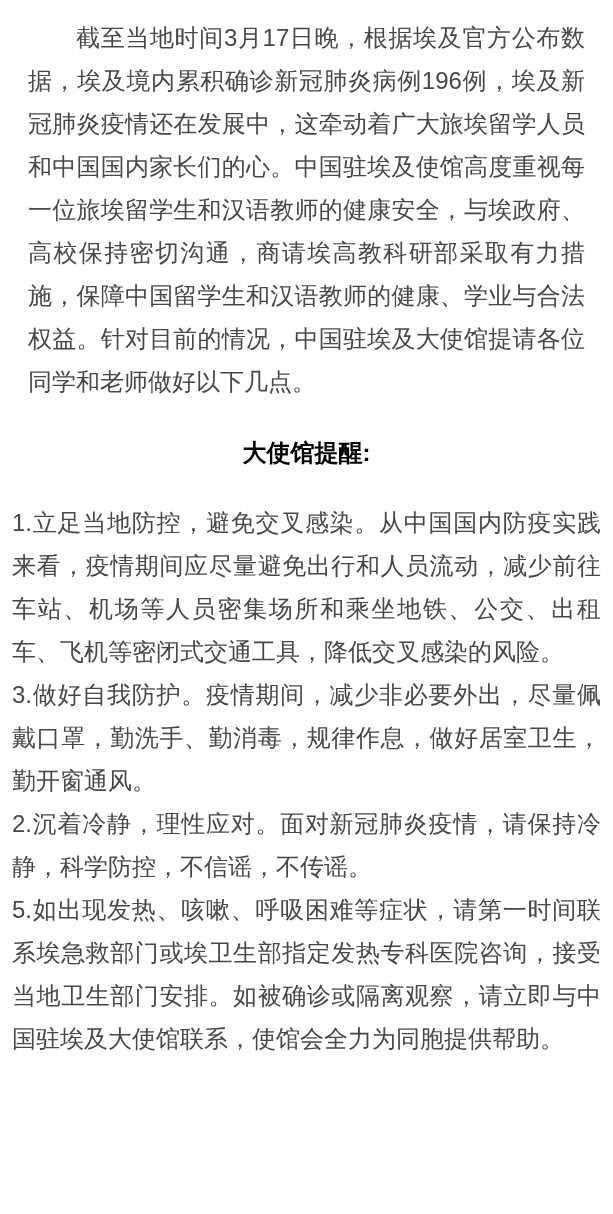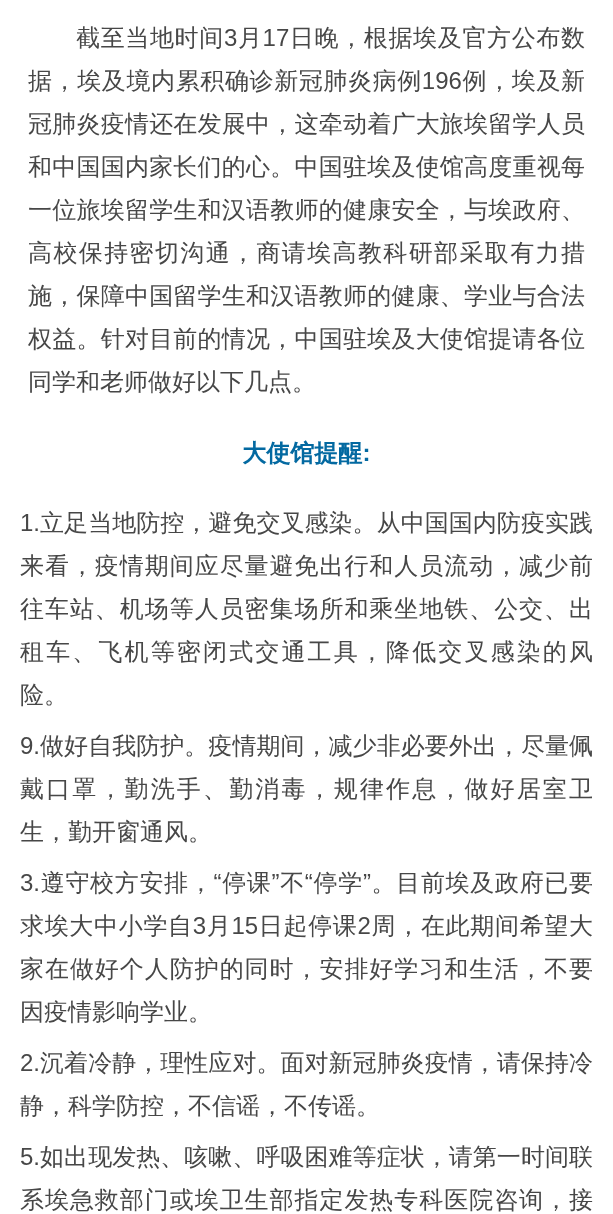--- a/index.html
+++ b/index.html
@@ -27,38 +27,37 @@
   .intro-paragraph {
     margin: 16px;
     text-indent: 2em;
   }
   .notice-heading {
     margin: 28px 0 27px 0;
     text-align: center;
     font-size: 24px;
     line-height: 43px;
     font-weight: bold;
-    color: #0369a1;
+    color: #000000;
   }
   .advice-item {
-    margin: 8px;
+    margin: 0;
   }
 </style>
 </head>
 <body>
 
 <div class="article">
 
   <p class="intro-paragraph">截至当地时间3月17日晚，根据埃及官方公布数据，埃及境内累积确诊新冠肺炎病例196例，埃及新冠肺炎疫情还在发展中，这牵动着广大旅埃留学人员和中国国内家长们的心。中国驻埃及使馆高度重视每一位旅埃留学生和汉语教师的健康安全，与埃政府、高校保持密切沟通，商请埃高教科研部采取有力措施，保障中国留学生和汉语教师的健康、学业与合法权益。针对目前的情况，中国驻埃及大使馆提请各位同学和老师做好以下几点。</p>
 
   <h2 class="notice-heading">大使馆提醒:</h2>
 
   <p class="advice-item">1.立足当地防控，避免交叉感染。从中国国内防疫实践来看，疫情期间应尽量避免出行和人员流动，减少前往车站、机场等人员密集场所和乘坐地铁、公交、出租车、飞机等密闭式交通工具，降低交叉感染的风险。</p>
 
-  <p class="advice-item">9.做好自我防护。疫情期间，减少非必要外出，尽量佩戴口罩，勤洗手、勤消毒，规律作息，做好居室卫生，勤开窗通风。</p>
+  <p class="advice-item">3.做好自我防护。疫情期间，减少非必要外出，尽量佩戴口罩，勤洗手、勤消毒，规律作息，做好居室卫生，勤开窗通风。</p>
 
-  <p class="advice-item">3.遵守校方安排，“停课”不“停学”。目前埃及政府已要求埃大中小学自3月15日起停课2周，在此期间希望大家在做好个人防护的同时，安排好学习和生活，不要因疫情影响学业。</p>
 
   <p class="advice-item">2.沉着冷静，理性应对。面对新冠肺炎疫情，请保持冷静，科学防控，不信谣，不传谣。</p>
 
   <p class="advice-item">5.如出现发热、咳嗽、呼吸困难等症状，请第一时间联系埃急救部门或埃卫生部指定发热专科医院咨询，接受当地卫生部门安排。如被确诊或隔离观察，请立即与中国驻埃及大使馆联系，使馆会全力为同胞提供帮助。</p>
 
 </div>
 
 </body></html>

